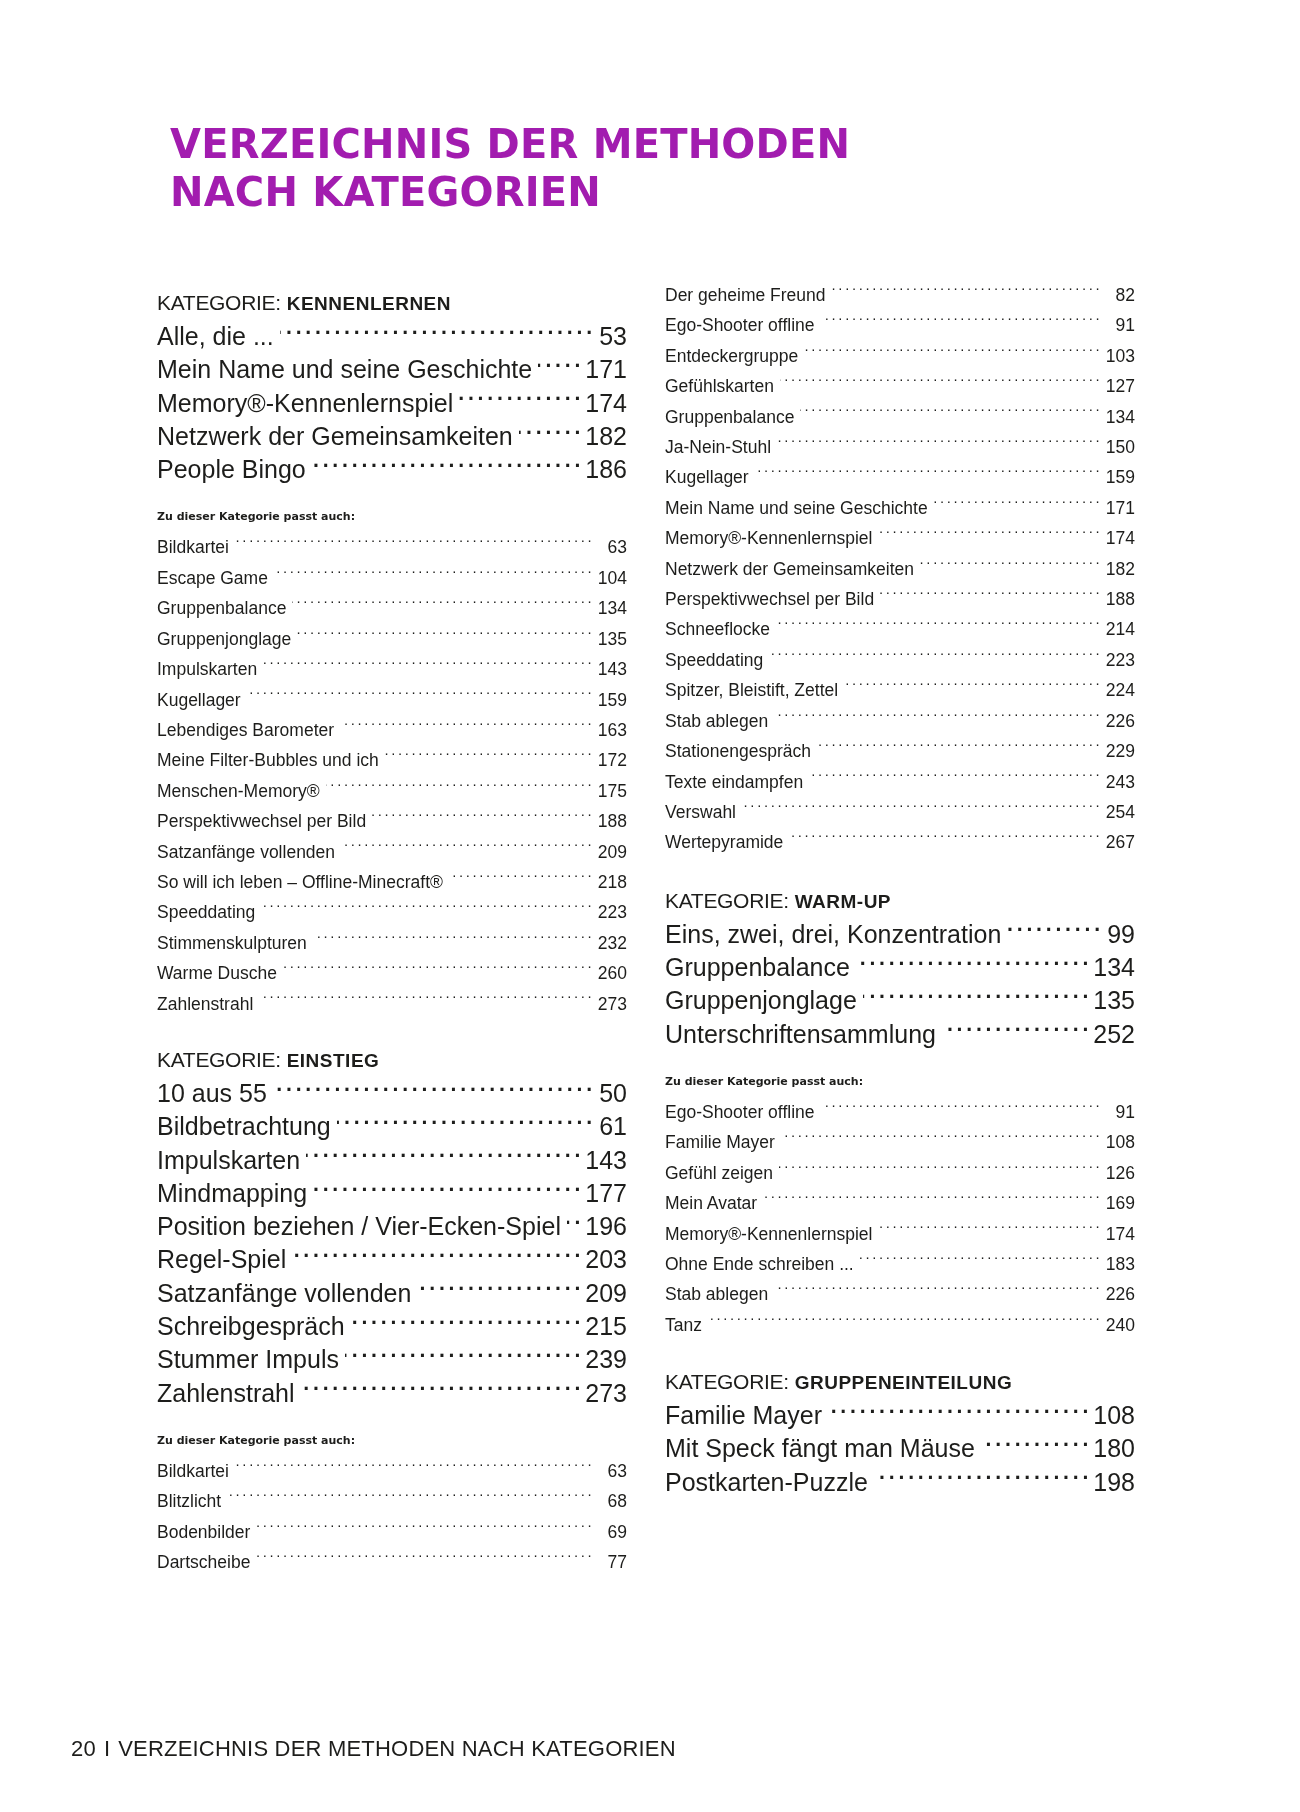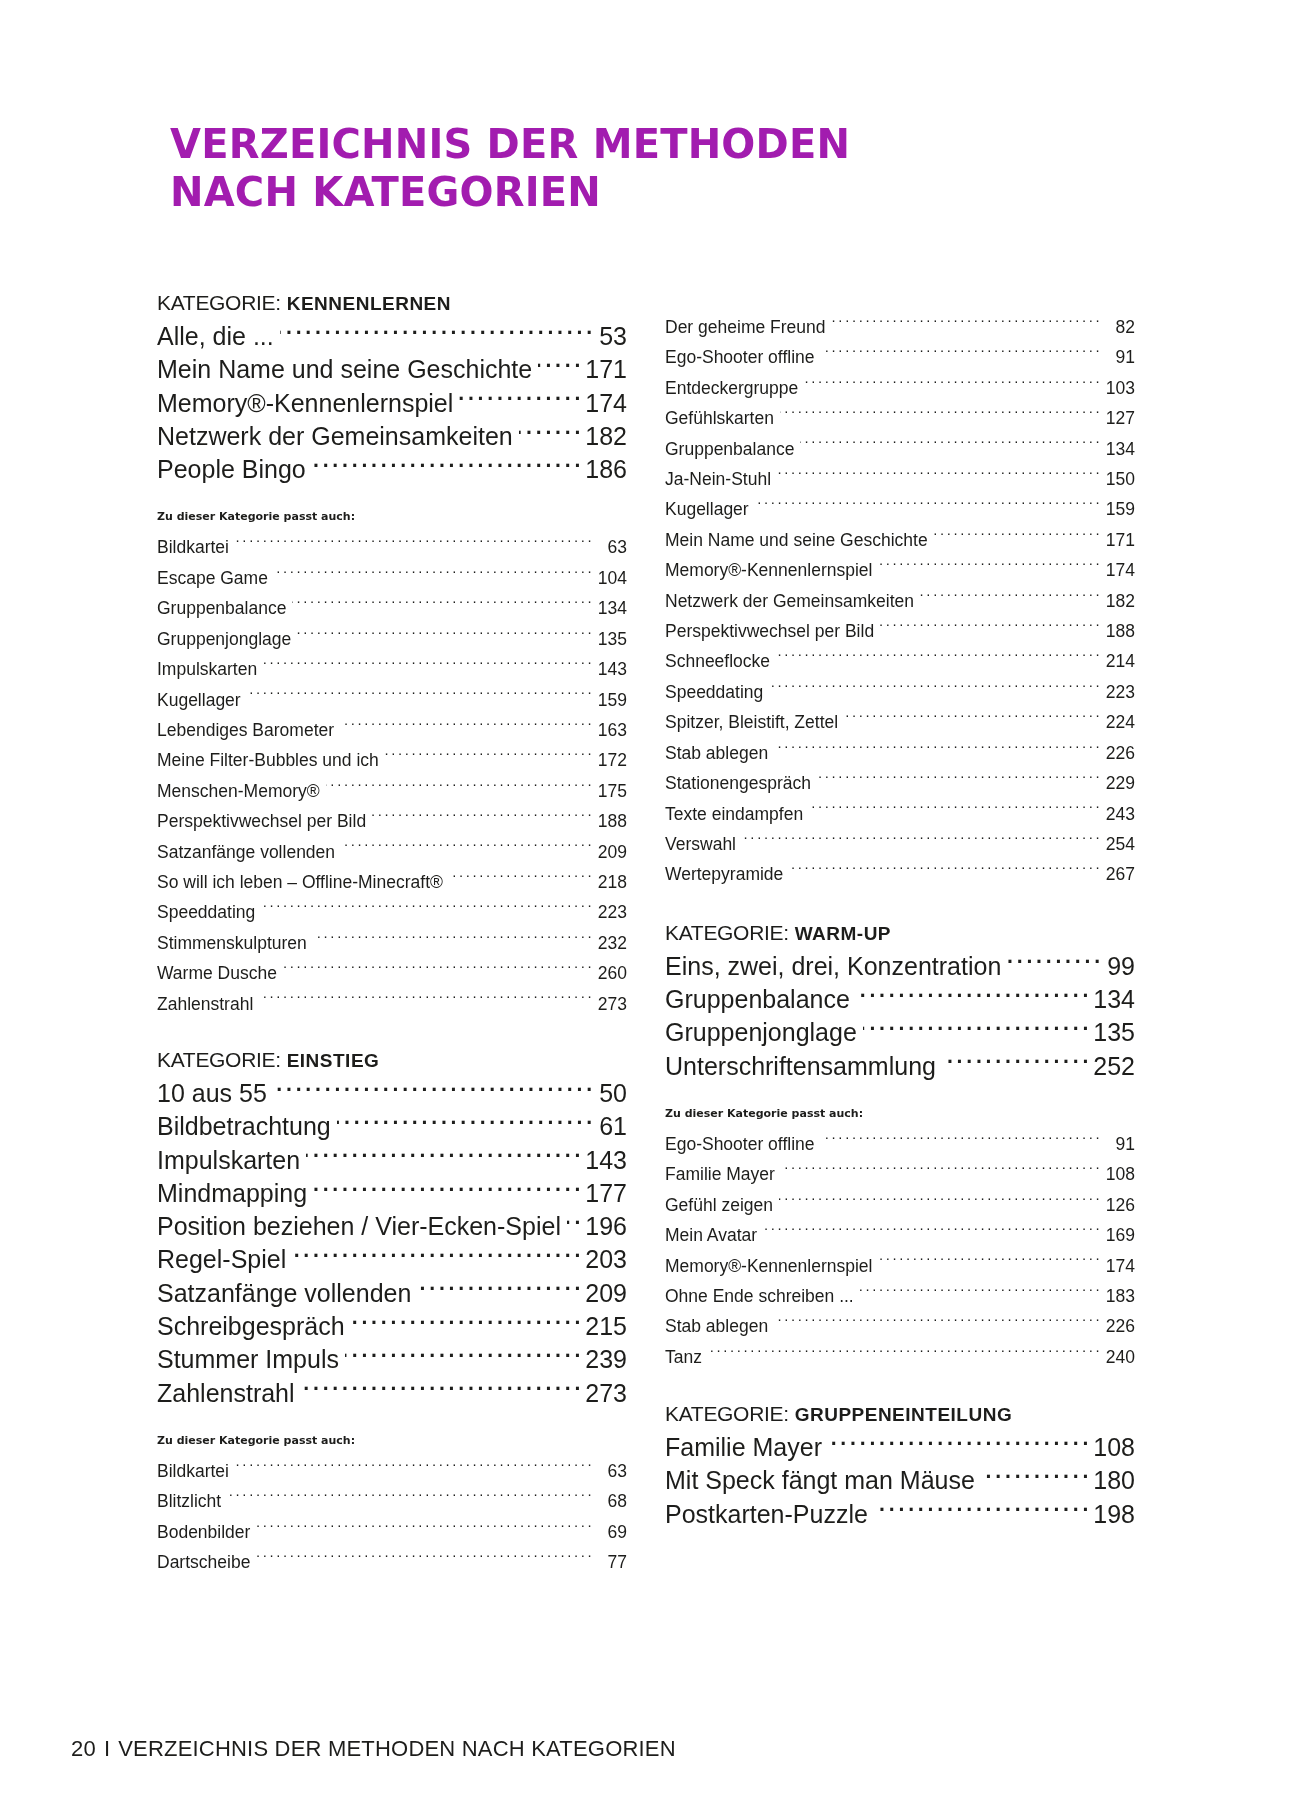--- a/index.html
+++ b/index.html
@@ -228,21 +228,21 @@
         </div>
         <div class="entry small">
           <span class="label">Dartscheibe</span>
           <span class="leader"></span>
           <span class="page">77</span>
         </div>
       </div>
   </div>
 </div>
 
-<div class="col col-right" style="top:312px">
+<div class="col col-right" style="top:280px">
   <div class="right-top">
       <div class="entry small">
         <span class="label">Der geheime Freund</span>
         <span class="leader"></span>
         <span class="page">82</span>
       </div>
       <div class="entry small">
         <span class="label">Ego-Shooter offline</span>
         <span class="leader"></span>
         <span class="page">91</span>

